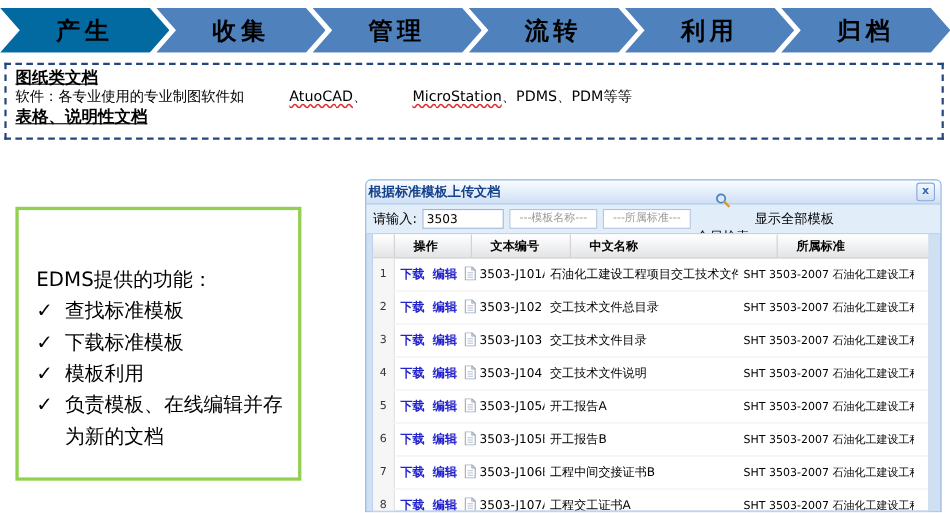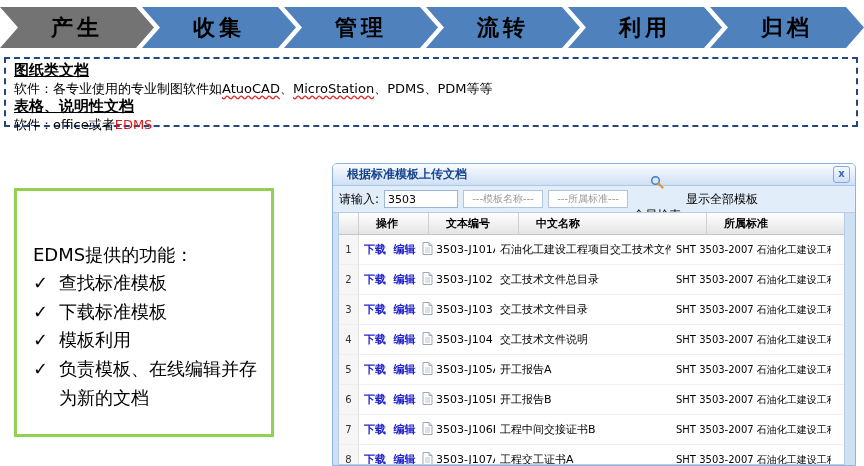--- a/index.html
+++ b/index.html
@@ -5,42 +5,42 @@
   html,body{margin:0;padding:0;background:#fff;}
   .stage{position:relative;width:864px;height:466px;background:#fff;overflow:hidden;
          font-family:"DejaVu Sans",sans-serif;color:#000;}
 
   
   .flow{position:absolute;left:0;top:7px;width:864px;height:41px;display:flex;}
   .chev{flex:1;display:flex;align-items:center;justify-content:center;
         background:#4f81bd;font-weight:bold;font-size:22px;letter-spacing:4px;color:#000;
         clip-path:polygon(0 0,calc(100% - 18px) 0,100% 50%,calc(100% - 18px) 100%,0 100%,18px 50%);}
   .chev + .chev{margin-left:-12px;}
-  .chev.active{background:#737373;}
+  .chev.active{background:#0369a1;}
 
   
   .dashed-box{position:absolute;left:4px;top:57px;right:6px;height:70px;
               border:2px dashed #24457e;padding:2px 8px;box-sizing:border-box;line-height:1.3;}
   .db-title{font-size:15px;font-weight:bold;text-decoration:underline;}
   .db-line{font-size:13px;}
-  .misspell{text-decoration:underline wavy #e02b2b;text-underline-offset:2px;}
+  .misspell{text-decoration:underline wavy #e02b2b;text-underline-offset:2px;margin-left:41px;}
   .red{color:#e01414;}
 
   
   .green-box{position:absolute;left:14px;top:188px;width:260px;height:249px;
              border:3px solid #92d050;box-sizing:border-box;padding:50px 8px 0 16px;}
   .gb-title{font-size:18px;line-height:1.55;}
   .gb-item{display:flex;font-size:18px;line-height:1.6;}
   .gb-item .check{width:26px;flex:0 0 26px;}
 
   
   .dialog{position:absolute;left:332px;top:163px;width:524px;height:303px;
           background:#cfe0f3;border:1px solid #8db2e3;border-radius:5px 5px 0 0;
           box-sizing:border-box;overflow:hidden;}
-  .titlebar{height:21px;display:flex;align-items:center;padding:0 5px 0 14px;
+  .titlebar{height:21px;display:flex;align-items:center;padding:0 5px 0 2px;
             background:linear-gradient(#fbfdff,#cfdff4);border-bottom:1px solid #aac6e8;}
   .title{flex:1;font-size:12px;font-weight:bold;color:#15428b;}
   .close{width:15px;height:15px;border:1px solid #86a9d6;border-radius:3px;
          background:linear-gradient(#f5f9ff,#cfdff5);color:#3a67ad;font-size:10px;
          font-weight:bold;text-align:center;line-height:13px;cursor:pointer;}
   .toolbar{height:26px;display:flex;align-items:center;gap:5px;padding:0 6px;
            background:#e2edfa;border-bottom:1px solid #b6cdea;font-size:12px;}
   .search{width:66px;height:16px;border:1px solid #9ab5d9;font-size:11px;padding:0 3px;
           font-family:"DejaVu Sans",sans-serif;}
   .combo{width:78px;height:16px;border:1px solid #b0c4de;background:#fff;color:#9a9a9a;
@@ -81,21 +81,20 @@
       <div class="chev">管理</div>
       <div class="chev">流转</div>
       <div class="chev">利用</div>
       <div class="chev">归档</div>
     </div>
 
   <div class="dashed-box">
     <div class="db-title">图纸类文档</div>
     <div class="db-line"><span>软件：各专业使用的专业制图软件如</span><span class="misspell">AtuoCAD</span><span>、</span><span class="misspell">MicroStation</span><span>、PDMS、PDM等等</span></div>
     <div class="db-title">表格、说明性文档</div>
-    <div class="db-line"><span>软件：office或者</span><span class="red">EDMS</span></div>
   </div>
 
   <div class="green-box">
     <div class="gb-title">EDMS提供的功能：</div>
     <div id="gb-list">
         <div class="gb-item">
           <span class="check">✓</span>
           <span>查找标准模板</span>
         </div>
         <div class="gb-item">

